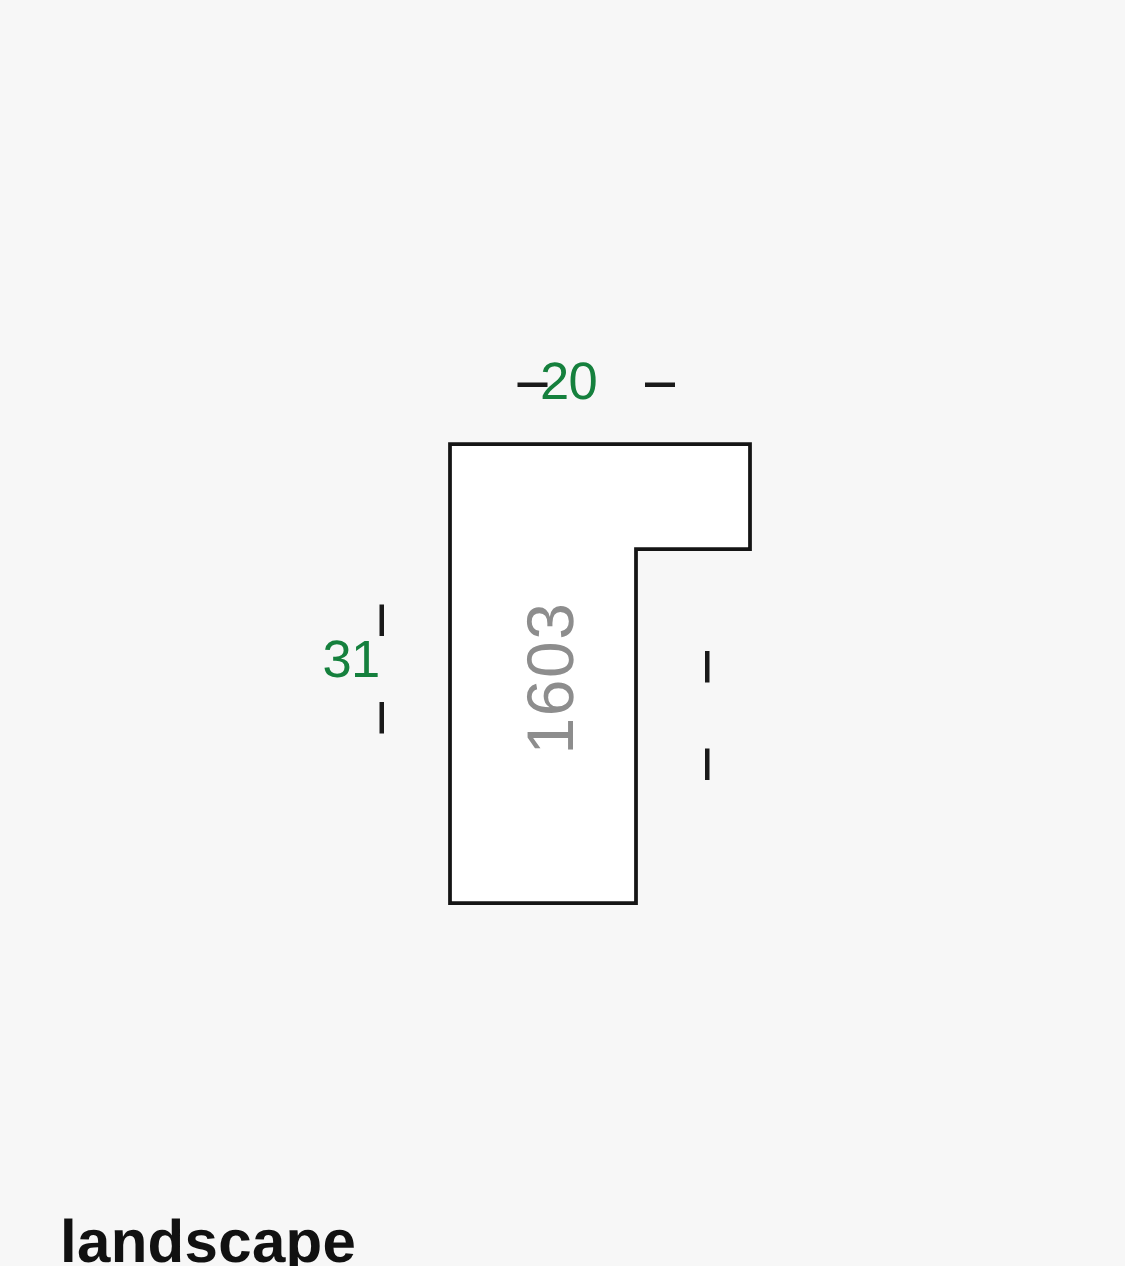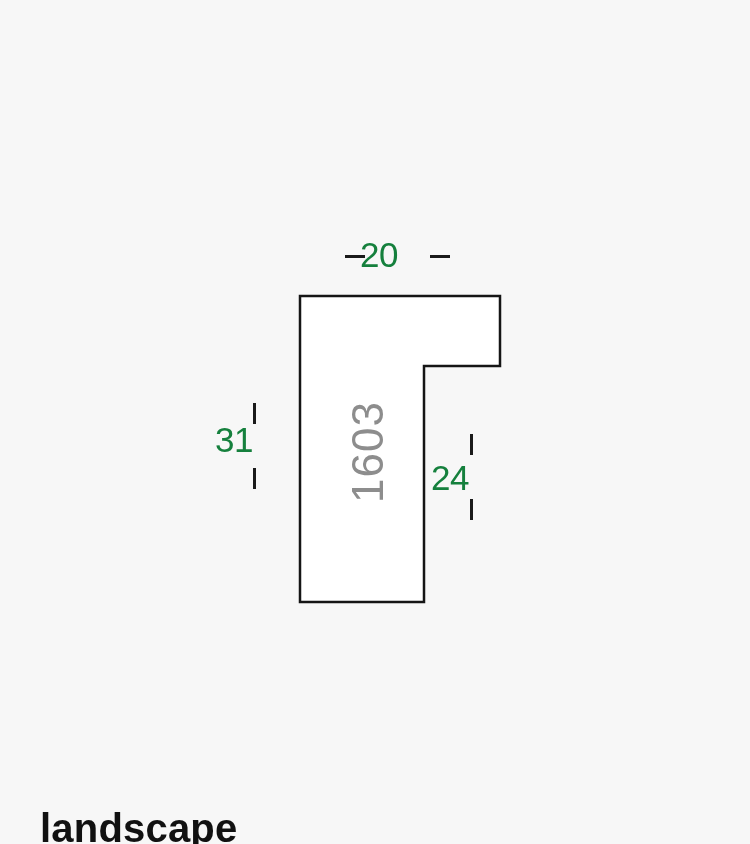--- a/index.html
+++ b/index.html
@@ -79,20 +79,19 @@
 
   <span class="hdash" style="left:345px; top:255px;"></span>
   <span class="dim-label" style="left:360px; top:235px;">20</span>
   <span class="hdash" style="left:430px; top:255px;"></span>
 
   <span class="vtick" style="left:253px; top:403px;"></span>
   <span class="dim-label" style="left:215px; top:420px;">31</span>
   <span class="vtick" style="left:253px; top:468px;"></span>
 
   <span class="vtick" style="left:470px; top:434px;"></span>
-  <span class="dim-label" style="left:431px; top:458px;">24</span>
   <span class="vtick" style="left:470px; top:499px;"></span>
 
   <div class="profile-code">1603</div>
 
   <div class="caption">landscape</div>
 
 </div>
 
 </body></html>

